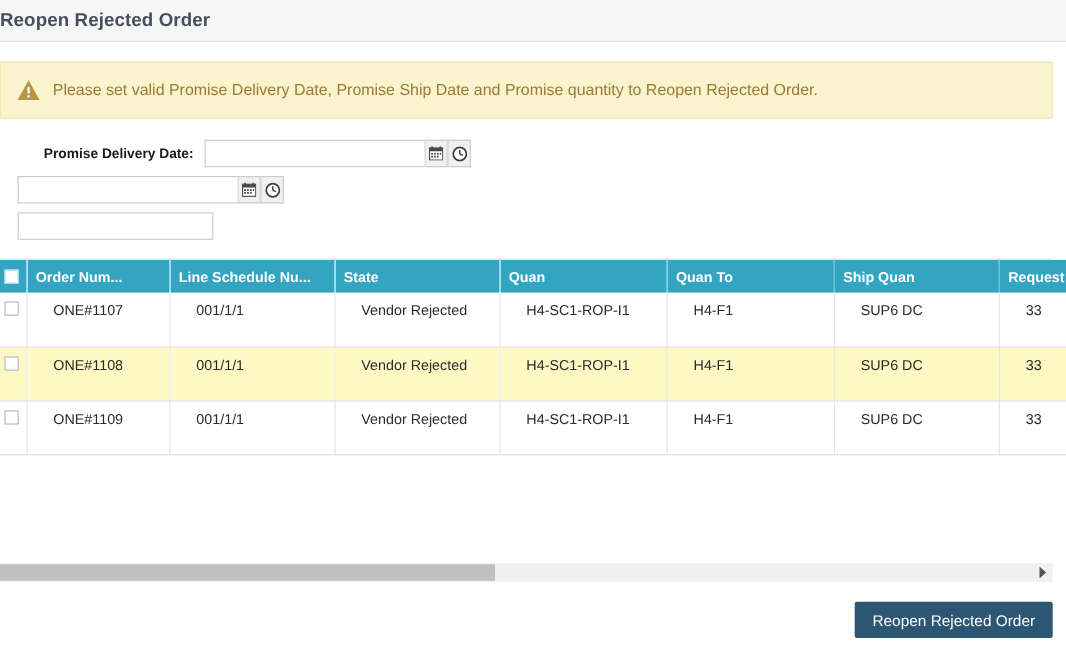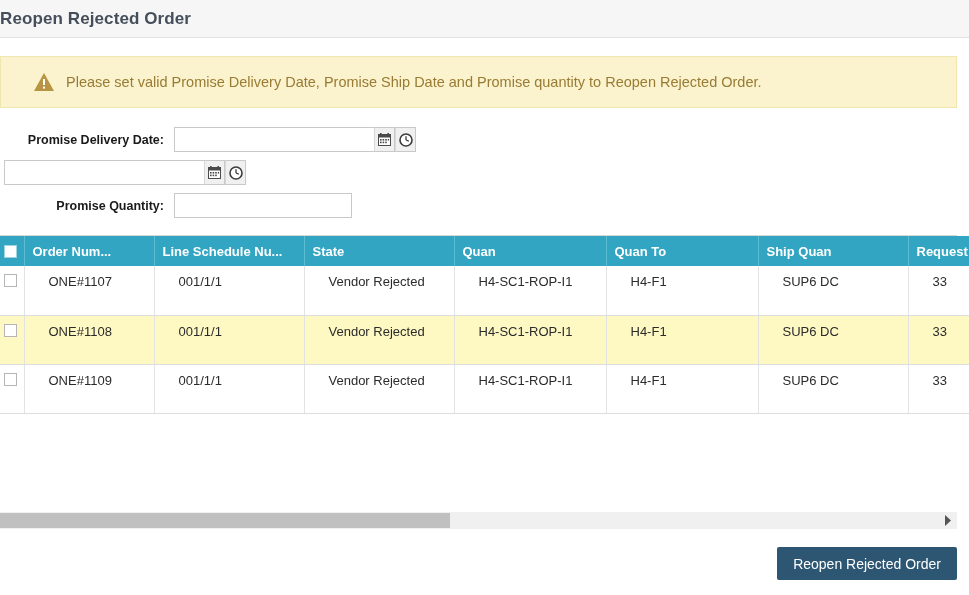--- a/index.html
+++ b/index.html
@@ -45,39 +45,39 @@
   }
 
   
   #warning {
     margin-top: 18px;
     background: #faf3cd;
     border: 1px solid #f0e6b0;
     height: 52px;
     display: flex;
     align-items: center;
-    padding-left: 32px;
+    padding-left: 14px;
   }
   #warn-icon {
     flex: 0 0 auto;
     width: 22px; height: 20px;
     margin-right: 11px;
     position: relative;
   }
   #warn-icon svg { display: block; }
   #warn-text {
     font-size: 14.5px;
     color: #9a7b33;
     white-space: nowrap;
   }
 
   
   #form {
     margin-top: 16px;
-    padding-left: 4px;
+    padding-left: 16px;
   }
   .frow {
     display: flex;
     align-items: center;
     height: 31px;
     margin-bottom: 2px;
   }
   .flabel {
     width: 170px;
     text-align: right;
@@ -297,21 +297,20 @@
             <svg width="14" height="14" viewBox="0 0 14 14">
               <circle cx="7" cy="7" r="6" fill="#fff" stroke="#3c3c3c" stroke-width="1.6"></circle>
               <line x1="7" y1="7" x2="7" y2="3.3" stroke="#3c3c3c" stroke-width="1.3"></line>
               <line x1="7" y1="7" x2="9.8" y2="8.2" stroke="#3c3c3c" stroke-width="1.3"></line>
             </svg>
           </span>
         </div>
       </div>
 
       <div class="frow">
-        <div class="flabel">Promise Quantity:</div>
         <div class="ctrl-wrap">
           <input class="txtin qty-in" type="text" value="" style="">
         </div>
       </div>
     </div>
 
     <div id="grid-wrap">
       <table class="grid">
         <colgroup>
           <col style="width:24px">

